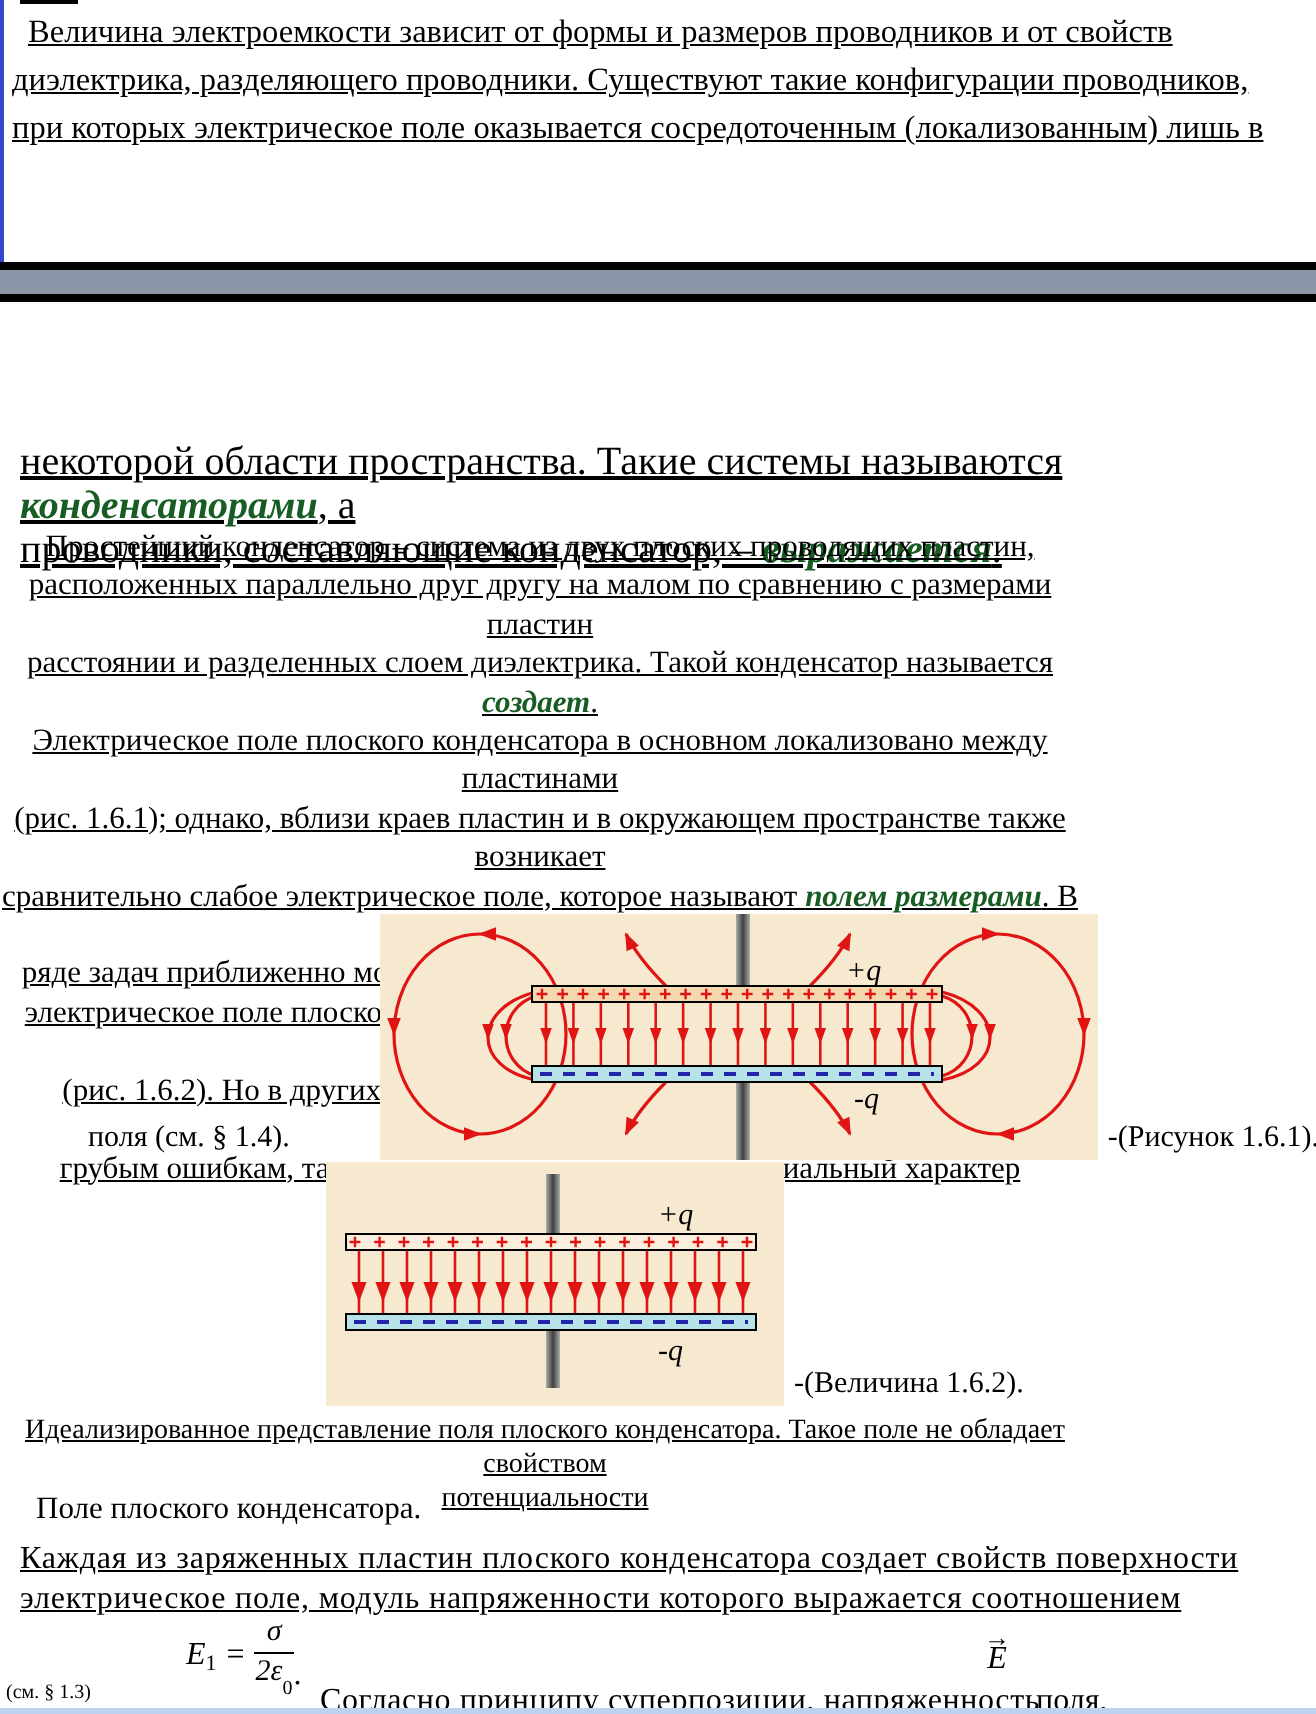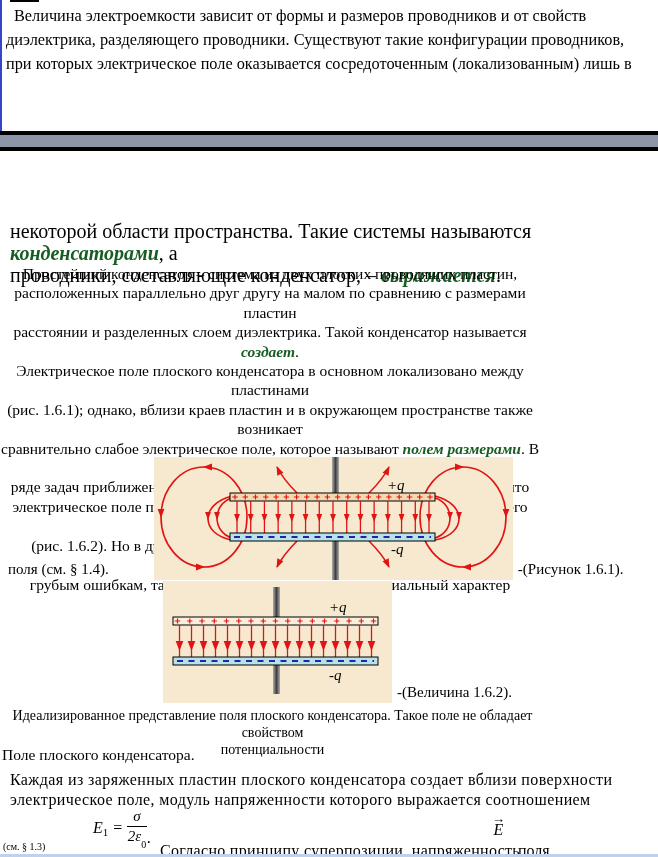--- a/index.html
+++ b/index.html
@@ -1,38 +1,38 @@
 <!DOCTYPE html>
 <html style="--term-green: #175C22; --divider-gray: #8C96A8; --left-line-blue: #3347CE; --bottom-line-blue: #BCD2EE; --figure-bg: #F6E9D0; --plate-top-fill: #F5D7B0; --plate-top-fill-fig2: #FBEEDC; --plate-bottom-fill: #B6E2E8; --field-red: #E11414; --dash-navy: #2323AC; --stand-dark: #3F3F3F; --stand-light: #ABABAB;"><head>
 <meta charset="utf-8">
 <style>
   html,body{margin:0;padding:0;}
   body{
     width:658px;height:857px;position:relative;background:#ffffff;
     font-family:"Liberation Serif", serif;color:#000;overflow:hidden;
   }
   .abs{position:absolute;}
-  .preline{white-space:pre-line;}
+  .preline{white-space:pre-line;text-decoration:underline;}
   .term{color:var(--term-green);font-weight:bold;font-style:italic;}
   .top-tick{left:10px;top:0;width:29px;height:2px;background:#000;}
   .left-line{left:0;top:0;width:2px;height:131px;background:var(--left-line-blue);}
   .top-para{left:6px;top:4px;width:646px;font-size:16.3px;line-height:24px;text-indent:8px;}
   .divider{left:0;top:131px;width:658px;height:20px;
     background:var(--divider-gray);
     border-top:4px solid #000;border-bottom:4px solid #000;box-sizing:border-box;}
   .para1{left:10px;top:220px;width:640px;font-size:20px;line-height:22px;}
   .para2{left:0;top:264px;width:540px;font-size:15.5px;line-height:19.4px;text-align:center;}
   .figrow1{left:8px;top:457px;display:flex;align-items:flex-end;}
   .figrow2{left:163px;top:581px;display:flex;align-items:flex-end;}
   .figlabel{font-size:15px;line-height:15px;margin-bottom:3px;white-space:nowrap;}
-  .lab-l{margin-right:45px;}
+  .lab-l{margin-right:45px;margin-left:36px;}
   .lab-r{margin-left:5px;}
   svg{display:block;}
   .caption{left:0;top:707px;width:545px;text-align:center;font-size:14px;line-height:17px;}
-  .section-line{left:2px;top:746px;font-size:15.5px;line-height:18px;}
+  .section-line{left:18px;top:746px;font-size:15.5px;line-height:18px;}
   .para3{left:10px;top:770px;width:644px;font-size:16px;line-height:20px;letter-spacing:0.4px;}
   .bottom-zone{left:0;top:808px;width:658px;height:49px;}
   .see-ref{position:absolute;left:3px;top:33px;font-size:10px;white-space:nowrap;}
   .formula{position:absolute;left:93px;top:1px;display:flex;align-items:center;font-size:16px;font-style:italic;}
   .formula .sub{font-size:11px;font-style:normal;vertical-align:sub;position:relative;top:4px;}
   .formula .eq{font-style:normal;padding:0 5px;}
   .frac{display:inline-flex;flex-direction:column;align-items:center;line-height:1;}
   .frac .num{padding:0 6px 2px 6px;border-bottom:1px solid #000;font-size:15px;}
   .frac .den{padding-top:2px;font-size:15px;}
   .frac .den .sub{font-size:10px;top:3px;}
@@ -206,21 +206,21 @@
       </defs>
     </svg>
   <span class="figlabel lab-r">-(Величина 1.6.2).</span>
 </div>
 
 <div class="abs caption preline">Идеализированное представление поля плоского конденсатора. Такое поле не обладает свойством
 потенциальности</div>
 
 <div class="abs section-line">Поле плоского конденсатора.</div>
 
-<div class="abs para3 preline">Каждая из заряженных пластин плоского конденсатора создает вблизи поверхности
+<div class="abs para3 preline">Каждая из заряженных пластин плоского конденсатора создает свойств поверхности
 электрическое поле, модуль напряженности которого выражается соотношением</div>
 
 <div class="abs bottom-zone">
   <span class="see-ref">(см. § 1.3)</span>
   <span class="formula">
     <span>E</span>
       <span class="sub">1</span>
     <span class="eq">=</span>
     <span class="frac">
       <span class="num">σ</span>

